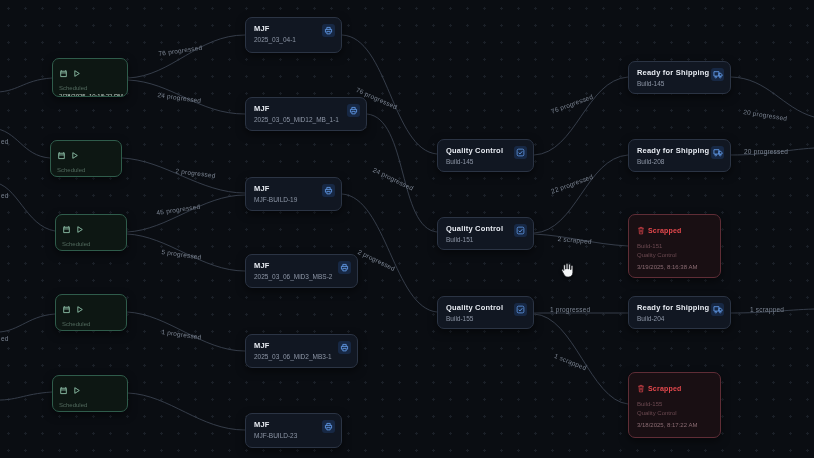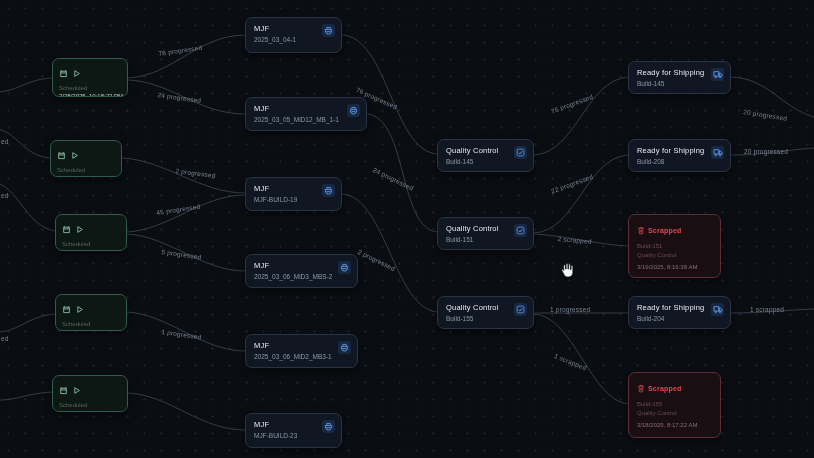--- a/index.html
+++ b/index.html
@@ -16,21 +16,21 @@
     position:absolute;font-size:6.5px;color:#7b8492;white-space:nowrap;
     transform-origin:left top;letter-spacing:.2px;
   }
   .node{
     position:absolute;border-radius:7px;padding:6px 8px;box-sizing:border-box;
     box-shadow:0 3px 9px rgba(0,0,0,.5);overflow:hidden;
   }
   .node.blue{background:#111722;border:1px solid #2b3444;}
   .node.green{background:#0d1713;border:1px solid #2f5c4b;padding:5px 6px;}
   .node.scrap{background:#190f13;border:1px solid #5f2d36;}
-  .ntitle{font-size:7.5px;font-weight:normal;color:#e7ebf2;margin-bottom:3px;letter-spacing:.2px;white-space:nowrap;padding-right:16px;}
+  .ntitle{font-size:7.5px;font-weight:bold;color:#e7ebf2;margin-bottom:3px;letter-spacing:.2px;white-space:nowrap;padding-right:16px;}
   .nsub{font-size:6.5px;color:#8d96a6;white-space:nowrap;}
   .chip{
     position:absolute;top:6px;right:6px;width:13px;height:13px;border-radius:3px;
     background:rgba(59,130,246,.16);display:flex;align-items:center;justify-content:center;
   }
   .gicons{display:flex;gap:4px;margin-bottom:3px;align-items:center;}
   .gtitle{font-size:6px;color:#51695d;margin-bottom:2px;white-space:nowrap;}
   .gtime{font-size:6px;color:#c6d4cd;white-space:nowrap;}
   .scrap-head{display:flex;align-items:center;gap:3px;margin-bottom:4px;}
   .scrap-title{font-size:7px;font-weight:bold;color:#e5484d;letter-spacing:.2px;}

